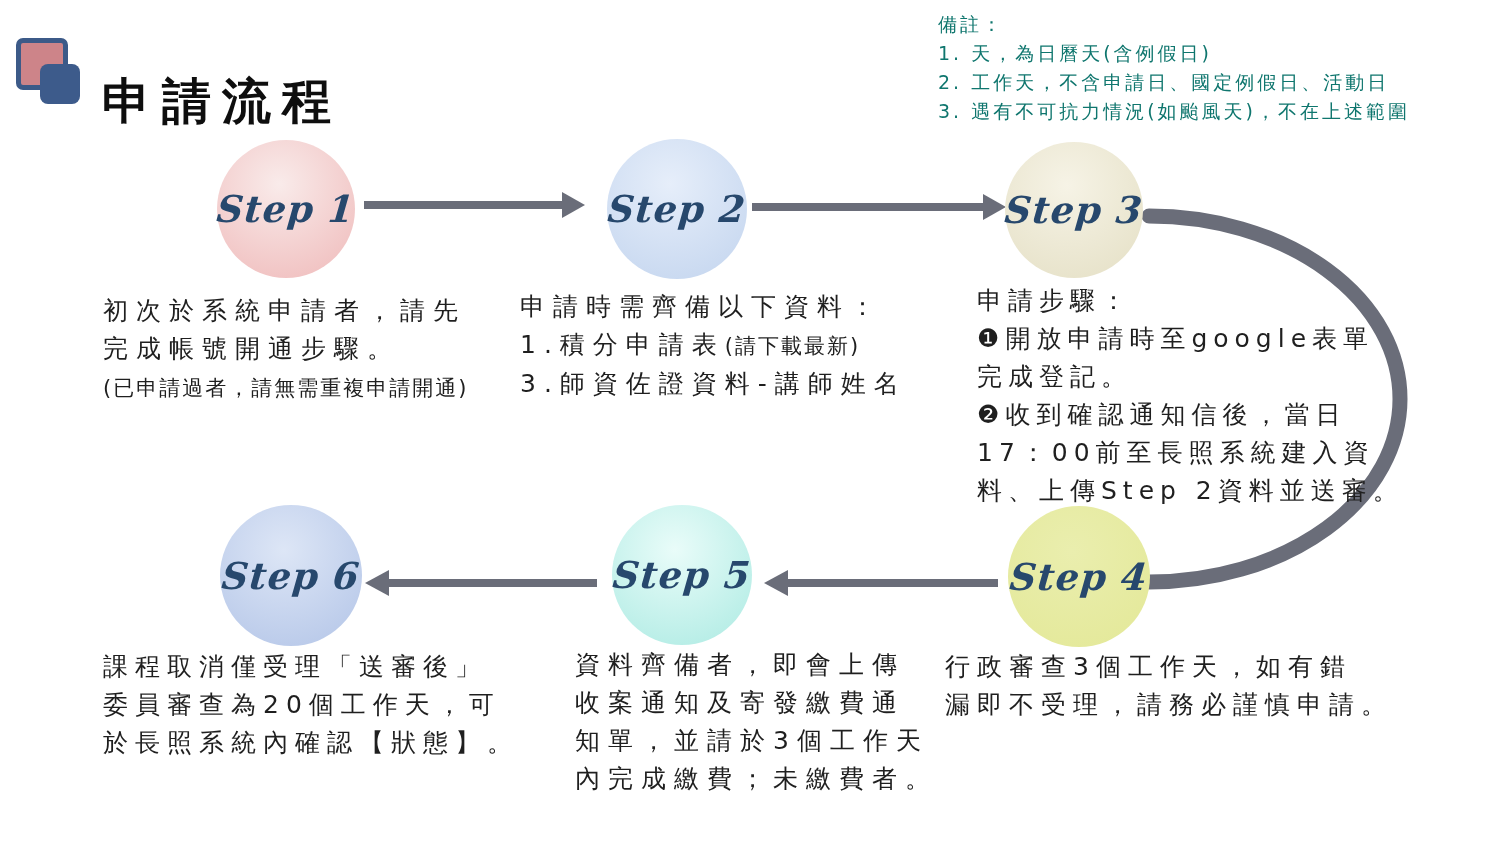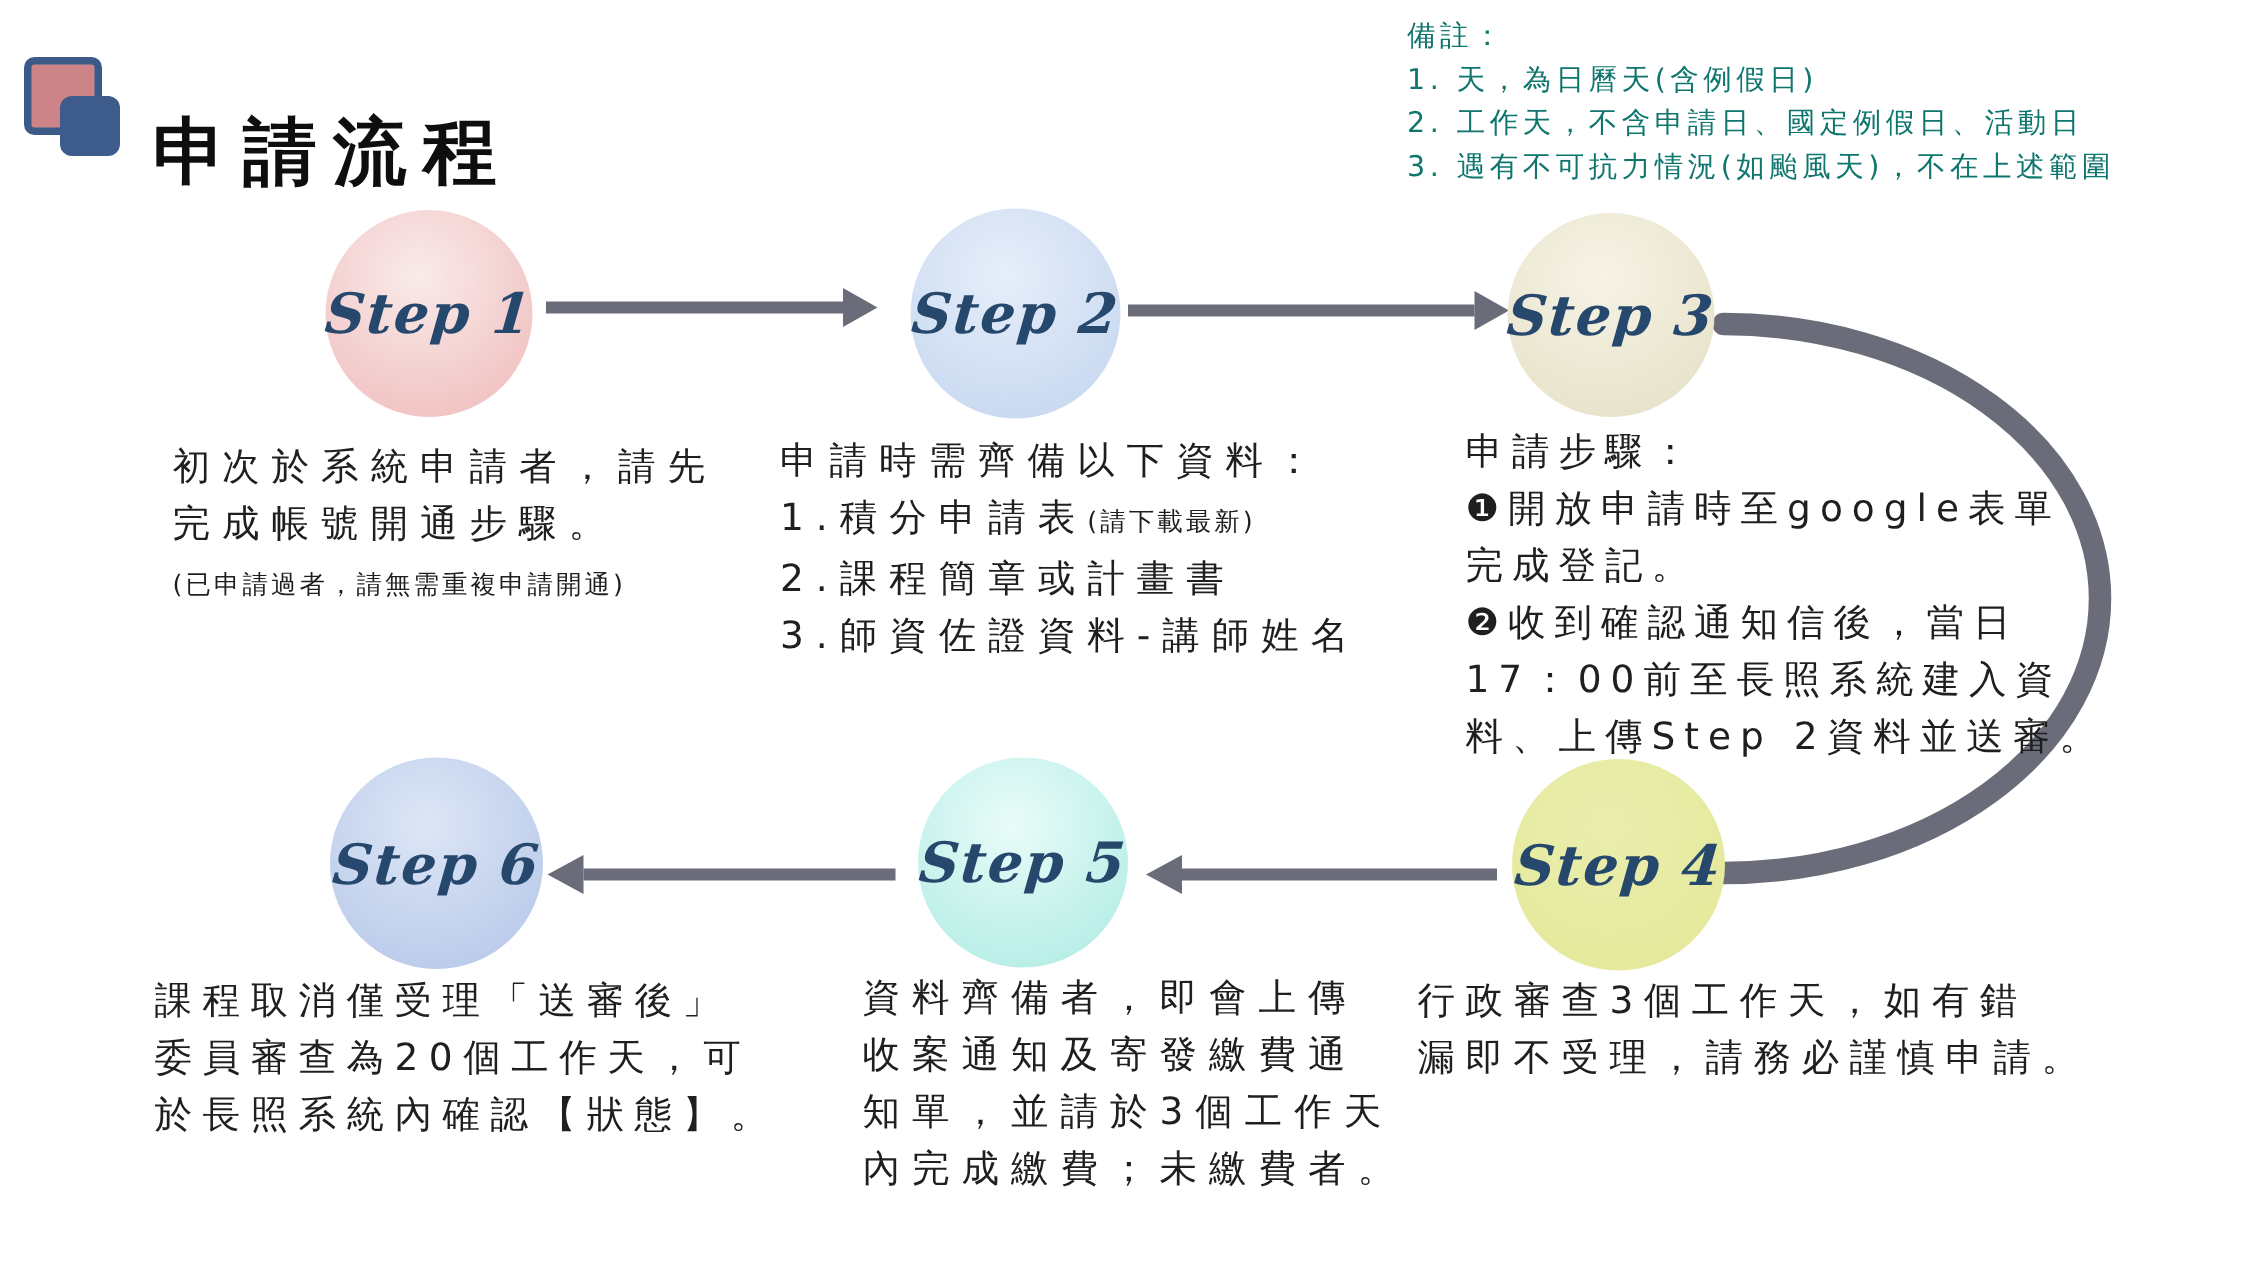--- a/index.html
+++ b/index.html
@@ -40,22 +40,22 @@
   .circle-6{left:220px;top:505px;width:142px;height:141px;}
   .step-label{
     font-family:"DejaVu Serif","Liberation Serif",serif;font-style:italic;font-weight:700;
     font-size:37px;color:#27486d;letter-spacing:1px;white-space:nowrap;transform:skewX(-5deg);
   }
   
   .step-text{
     position:absolute;z-index:3;font-size:25px;line-height:38px;letter-spacing:8px;
     color:#1f1f1f;white-space:nowrap;
   }
-  .step-text .small{font-size:17px;letter-spacing:2px;}
-  .text-1{left:103px;top:292px;margin-left:12px;}
+  .step-text .small{font-size:21px;letter-spacing:2px;}
+  .text-1{left:103px;top:292px;}
   .text-2{left:520px;top:288px;}
   .text-3{left:933px;top:282px;letter-spacing:6px;margin-left:44px;}
   .text-4{left:945px;top:648px;letter-spacing:7px;}
   .text-5{left:575px;top:646px;}
   .text-6{left:103px;top:648px;letter-spacing:7px;}
 </style>
 </head>
 <body>
 
 <div class="canvas">
@@ -120,21 +120,20 @@
   </div>
 
   <div class="step-text text-1">
       <div><span>初次於系統申請者，請先</span></div>
       <div><span>完成帳號開通步驟。</span></div>
       <div><span class="small">(已申請過者，請無需重複申請開通)</span></div>
     </div>
   <div class="step-text text-2">
       <div><span>申請時需齊備以下資料：</span></div>
       <div><span>1.積分申請表</span><span class="small">(請下載最新)</span></div>
-      <div><span>2.課程簡章或計畫書</span></div>
       <div><span>3.師資佐證資料-講師姓名</span></div>
     </div>
   <div class="step-text text-3">
       <div><span>申請步驟：</span></div>
       <div><span>❶開放申請時至google表單</span></div>
       <div><span>完成登記。</span></div>
       <div><span>❷收到確認通知信後，當日</span></div>
       <div><span>17：00前至長照系統建入資</span></div>
       <div><span>料、上傳Step 2資料並送審。</span></div>
     </div>

